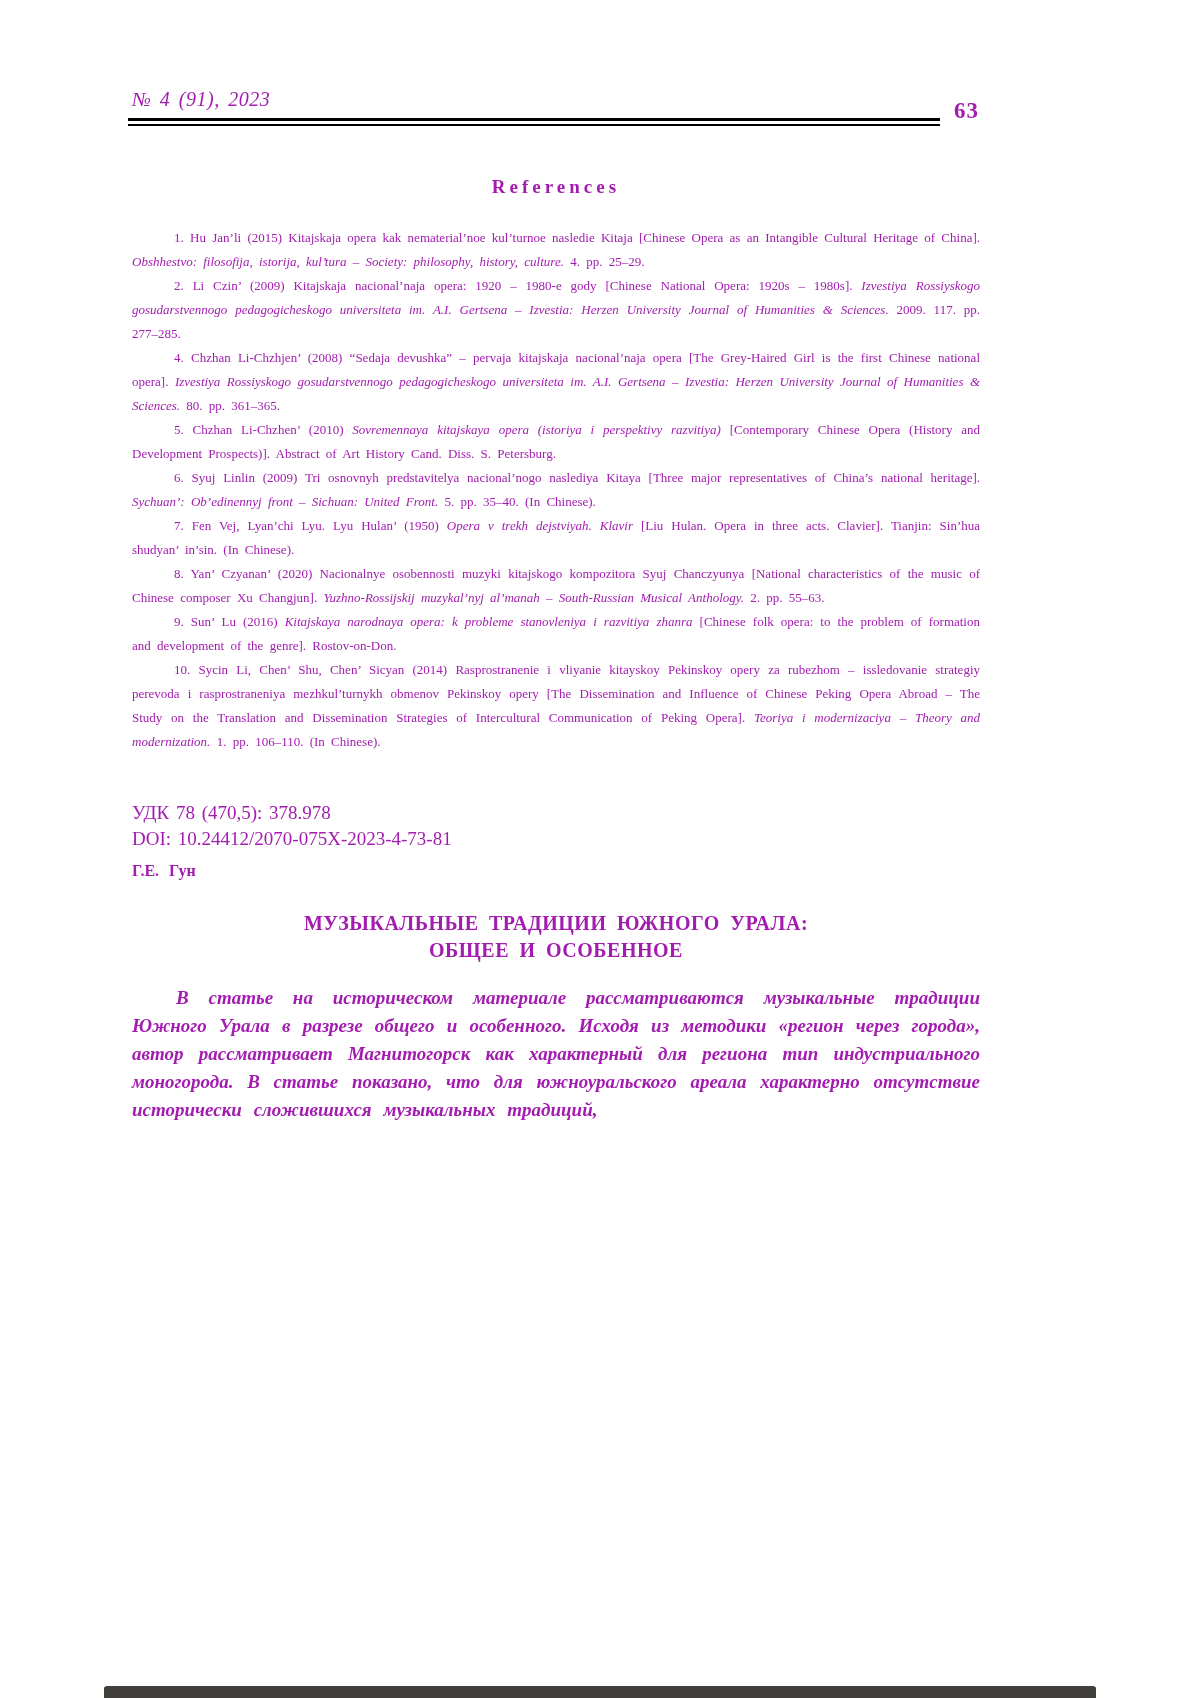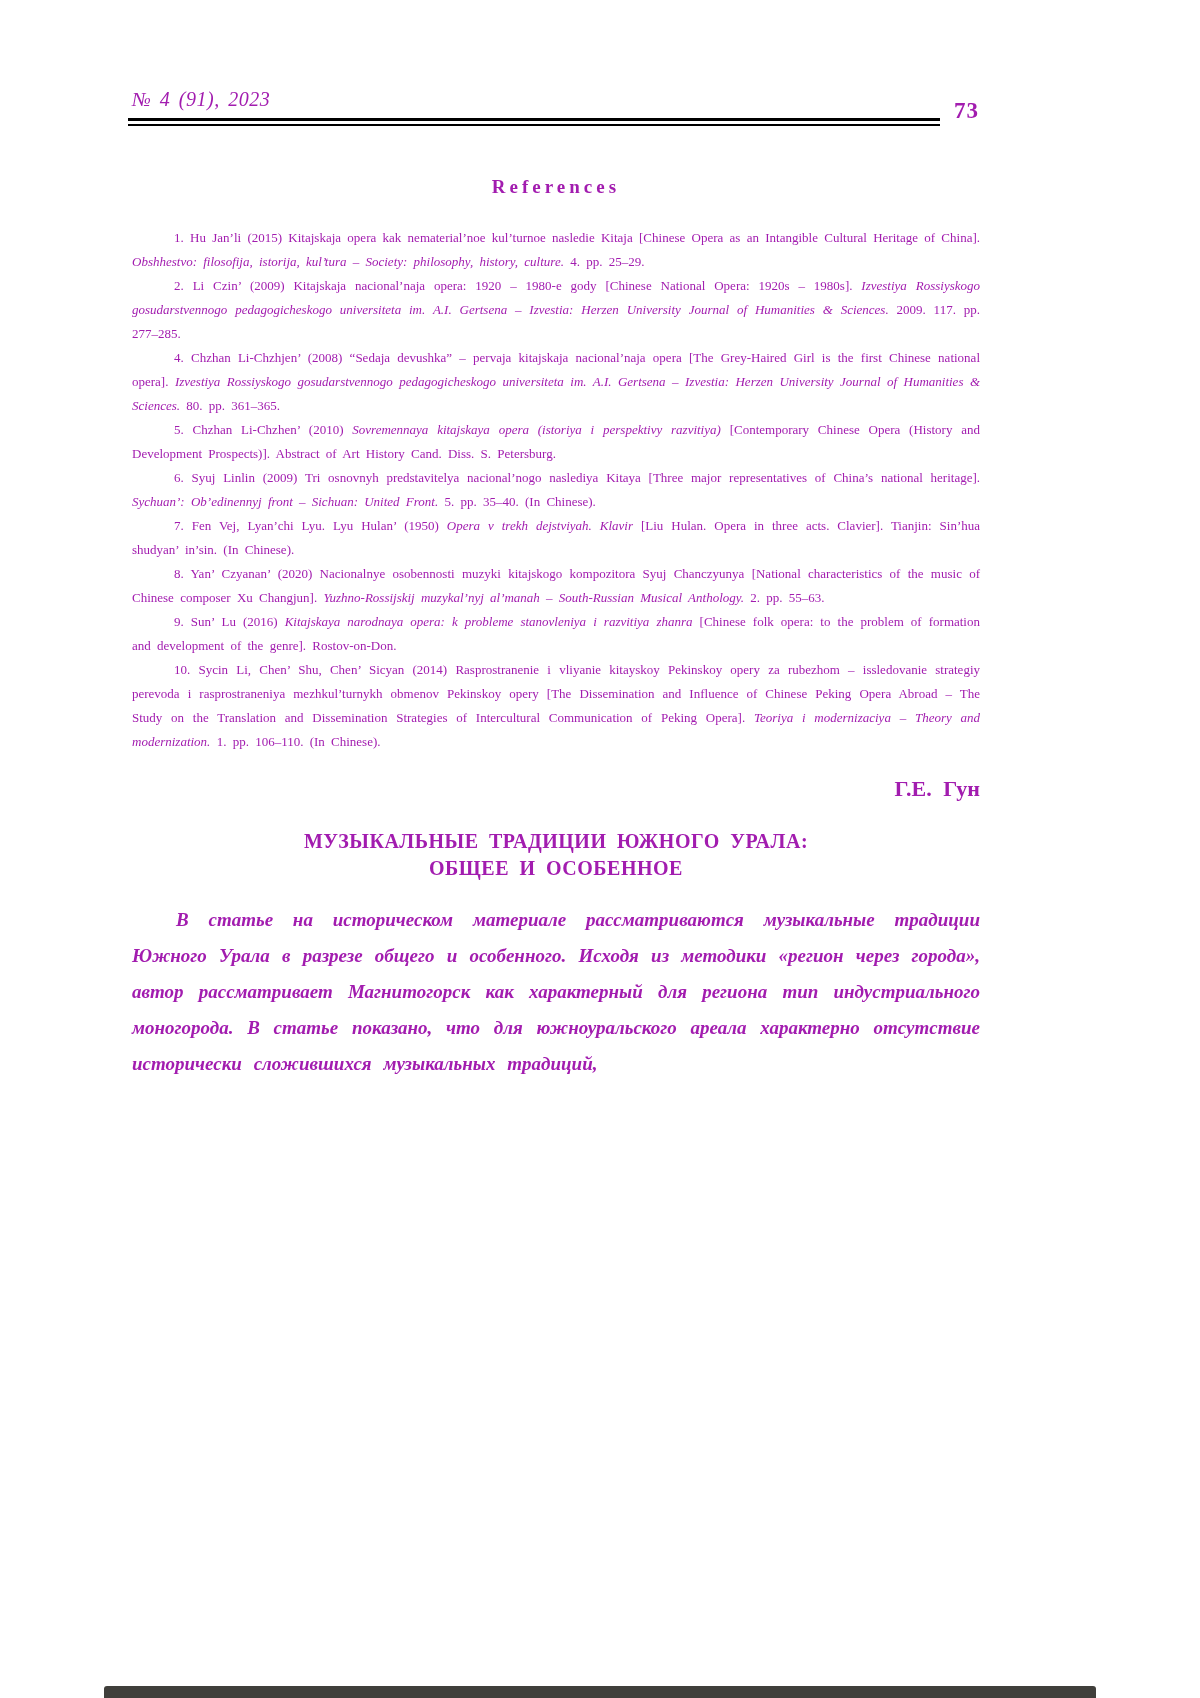--- a/index.html
+++ b/index.html
@@ -76,42 +76,42 @@
   .ref-item .it { font-style: italic; }
 
   .meta {
     margin-top: 46px;
     font-size: 19px;
     line-height: 26px;
     word-spacing: 2px;
   }
 
   .author {
-    margin-top: 22px;
-    text-align: right;
+    margin-top: 6px;
+    text-align: left;
     font-weight: bold;
-    font-size: 22px;
+    font-size: 16px;
     line-height: 26px;
     word-spacing: 6px;
   }
 
   .title {
     margin-top: 26px;
     text-align: center;
     font-weight: bold;
     font-size: 20px;
     line-height: 27px;
     letter-spacing: 0.5px;
     word-spacing: 5px;
   }
 
   .abstract {
     margin: 20px 0 0 0;
     font-size: 19px;
-    line-height: 36px;
+    line-height: 28px;
     font-weight: bold;
     font-style: italic;
     text-align: justify;
     text-indent: 44px;
     word-spacing: 7px;
   }
 
   .scan-edge-bar {
     position: absolute;
     left: 104px;
@@ -127,39 +127,43 @@
 
 <div class="page">
 
   <div class="header-row">
     <div class="header-main">
       <div class="header-text">
         <span>№ 4 (91), 2023</span>
       </div>
       <div class="double-rule"></div>
     </div>
-    <div class="page-number">73</div>
+    <div class="page-number">63</div>
   </div>
 
   <div class="content">
 
     <h2 class="ref-heading">References</h2>
 
     <div>
         <p class="ref-item"><span>1. Hu Jan’li (2015) Kitajskaja opera kak nematerial’noe kul’turnoe nasledie Kitaja [Chinese Opera as an Intangible Cultural Heritage of China]. </span><span class="it">Obshhestvo: filosofija, istorija, kul’tura – Society: philosophy, history, culture.</span><span> 4. pp. 25–29.</span></p>
         <p class="ref-item"><span>2. Li Czin’ (2009) Kitajskaja nacional’naja opera: 1920 – 1980-e gody [Chinese National Opera: 1920s – 1980s]. </span><span class="it">Izvestiya Rossiyskogo gosudarstvennogo pedagogicheskogo universiteta im. A.I. Gertsena – Izvestia: Herzen University Journal of Humanities &amp; Sciences.</span><span> 2009. 117. pp. 277–285.</span></p>
         <p class="ref-item"><span>4. Chzhan Li-Chzhjen’ (2008) “Sedaja devushka” – pervaja kitajskaja nacional’naja opera [The Grey-Haired Girl is the first Chinese national opera]. </span><span class="it">Izvestiya Rossiyskogo gosudarstvennogo pedagogicheskogo universiteta im. A.I. Gertsena – Izvestia: Herzen University Journal of Humanities &amp; Sciences.</span><span> 80. pp. 361–365.</span></p>
         <p class="ref-item"><span>5. Chzhan Li-Chzhen’ (2010) </span><span class="it">Sovremennaya kitajskaya opera (istoriya i perspektivy razvitiya)</span><span> [Contemporary Chinese Opera (History and Development Prospects)]. Abstract of Art History Cand. Diss. S. Petersburg.</span></p>
         <p class="ref-item"><span>6. Syuj Linlin (2009) Tri osnovnyh predstavitelya nacional’nogo naslediya Kitaya [Three major representatives of China’s national heritage]. </span><span class="it">Sychuan’: Ob’edinennyj front – Sichuan: United Front.</span><span> 5. pp. 35–40. (In Chinese).</span></p>
         <p class="ref-item"><span>7. Fen Vej, Lyan’chi Lyu. Lyu Hulan’ (1950) </span><span class="it">Opera v trekh dejstviyah. Klavir</span><span> [Liu Hulan. Opera in three acts. Clavier]. Tianjin: Sin’hua shudyan’ in’sin. (In Chinese).</span></p>
         <p class="ref-item"><span>8. Yan’ Czyanan’ (2020) Nacionalnye osobennosti muzyki kitajskogo kompozitora Syuj Chanczyunya [National characteristics of the music of Chinese composer Xu Changjun]. </span><span class="it">Yuzhno-Rossijskij muzykal’nyj al’manah – South-Russian Musical Anthology.</span><span> 2. pp. 55–63.</span></p>
         <p class="ref-item"><span>9. Sun’ Lu (2016) </span><span class="it">Kitajskaya narodnaya opera: k probleme stanovleniya i razvitiya zhanra</span><span> [Chinese folk opera: to the problem of formation and development of the genre]. Rostov-on-Don.</span></p>
         <p class="ref-item"><span>10. Sycin Li, Chen’ Shu, Chen’ Sicyan (2014) Rasprostranenie i vliyanie kitayskoy Pekinskoy opery za rubezhom – issledovanie strategiy perevoda i rasprostraneniya mezhkul’turnykh obmenov Pekinskoy opery [The Dissemination and Influence of Chinese Peking Opera Abroad – The Study on the Translation and Dissemination Strategies of Intercultural Communication of Peking Opera]. </span><span class="it">Teoriya i modernizaciya – Theory and modernization.</span><span> 1. pp. 106–110. (In Chinese).</span></p>
       </div>
 
+    <div class="meta">
+      <div>УДК 78 (470,5): 378.978</div>
+      <div>DOI: 10.24412/2070-075X-2023-4-73-81</div>
+    </div>
 
     <div class="author">Г.Е.  Гун</div>
 
     <div class="title">
       <span>МУЗЫКАЛЬНЫЕ  ТРАДИЦИИ  ЮЖНОГО  УРАЛА:</span><br>
       <span>ОБЩЕЕ  И  ОСОБЕННОЕ</span>
     </div>
 
     <p class="abstract">В статье на историческом материале рассматриваются музыкальные традиции Южного Урала в разрезе общего и особенного. Исходя из методики «регион через города», автор рассматривает Магнитогорск как характерный для региона тип индустриального моногорода.  В статье показано, что для южноуральского ареала характерно отсутствие исторически сложившихся музыкальных традиций,</p>
 

